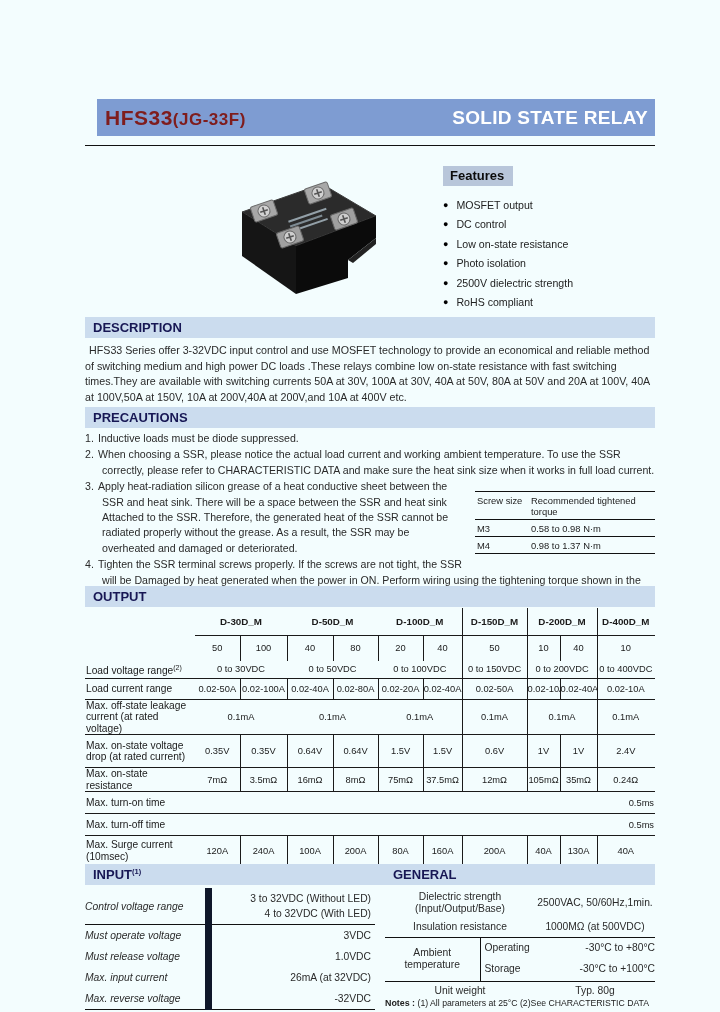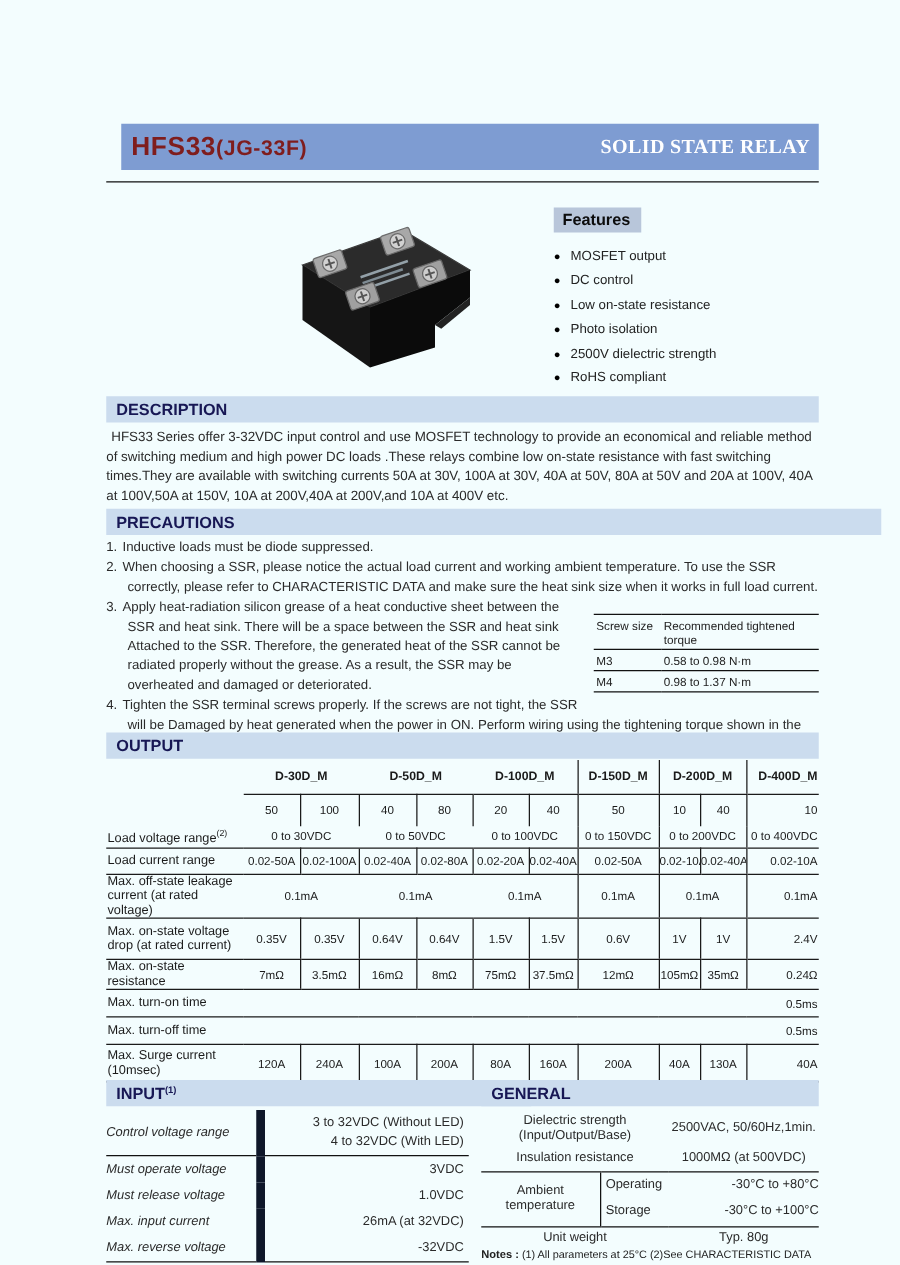--- a/index.html
+++ b/index.html
@@ -9,63 +9,63 @@
     font-family:"Liberation Sans","DejaVu Sans",sans-serif;
     -webkit-font-smoothing:antialiased;
   }
   .abs{position:absolute;}
 
   
   .hdrbar{left:97px;top:99px;width:558px;height:37px;background:#7e9cd2;
     display:flex;align-items:center;justify-content:space-between;padding:0 7px 0 8px;box-sizing:border-box;}
   .hdr-model{font-weight:bold;font-size:21px;color:#7f1d1d;letter-spacing:.5px;}
   .hdr-model .paren{font-size:17px;}
-  .hdr-product{font-weight:bold;font-size:16px;color:#ffffff;letter-spacing:.3px;font-family:Liberation Serif, serif;}
+  .hdr-product{font-weight:bold;font-size:19px;color:#ffffff;letter-spacing:.3px;}
   .hdr-rule{left:85px;top:145px;width:570px;height:0;border-top:1.5px solid #111;}
 
   
   .features{left:443px;top:166px;width:212px;}
   .feat-title{display:inline-block;background:#b8c6da;color:#0c0c0c;font-weight:bold;
     font-size:13px;padding:2px 9px 3px 7px;}
   .feat-list{margin-top:9px;}
   .feat-item{display:flex;align-items:center;font-size:10.6px;color:#222;height:19.5px;}
   .feat-item .dot{font-size:9px;margin-right:8px;color:#000;}
 
   
   .secbar{background:#cbdcee;color:#171754;font-weight:bold;font-size:13px;
     padding:3px 0 3px 8px;box-sizing:border-box;}
   .secbar sup{font-size:7.5px;font-weight:bold;}
 
   
   .desc-bar{left:85px;top:317px;width:570px;}
   .desc-text{left:85px;top:343px;width:570px;font-size:10.7px;line-height:15.5px;color:#2a2a2a;text-indent:4px;}
 
   
-  .prec-bar{left:85px;top:407px;width:620px;}
+  .prec-bar{left:85px;top:407px;width:570px;}
   .prec-list{left:85px;top:431px;width:570px;font-size:10.6px;line-height:15.4px;color:#2a2a2a;}
   .pi{padding-left:17px;text-indent:-17px;margin-bottom:1px;}
   .pi .pnum{display:inline-block;width:13px;text-indent:0;}
   .tqfloat{float:right;width:180px;margin:12px 0 8px 12px;}
   table.tq{border-collapse:collapse;width:180px;font-size:9.4px;line-height:11px;color:#222;}
   table.tq td{padding:2.5px 0 2.5px 2px;vertical-align:top;text-indent:0;}
   table.tq tr.top td{border-top:1.2px solid #111;}
   table.tq td{border-bottom:1px solid #111;}
   .tq .c1{width:52px;}
 
   
   .out-bar{left:85px;top:586px;width:570px;}
   .out-wrap{left:85px;top:608px;width:570px;}
   table.out{border-collapse:collapse;table-layout:fixed;width:570px;color:#1a1a1a;}
   table.out td{padding:0;font-size:9.3px;vertical-align:middle;overflow:hidden;}
   table.out .lbl{font-size:10.2px;line-height:11.6px;text-align:left;padding-left:1px;}
   table.out .m{font-weight:bold;font-size:9.8px;text-align:center;border-bottom:1px solid #1a1a1a;}
   table.out .c{text-align:center;white-space:nowrap;}
   table.out .b{border-left:1px solid #1a1a1a;}
   table.out tr.hl td{border-bottom:1px solid #1a1a1a;}
-  table.out .last{text-align:right;padding-right:1px;}
+  table.out .last{padding-right:1px;}
   table.out .full{text-align:right;padding-right:1px;}
   .sup{font-size:7px;vertical-align:super;}
 
   
   .in-bar{left:85px;top:864px;width:340px;}
   .in-wrap{left:85px;top:888px;width:290px;}
   table.inp{border-collapse:collapse;table-layout:fixed;width:290px;font-size:10.3px;color:#2a2a2a;border-bottom:1.2px solid #111;}
   table.inp td{padding:0;vertical-align:middle;}
   table.inp .il{width:120px;text-align:left;font-style:italic;}
   table.inp .iv{border-left:7px solid #0f172a;text-align:right;padding-right:4px;line-height:15px;}

